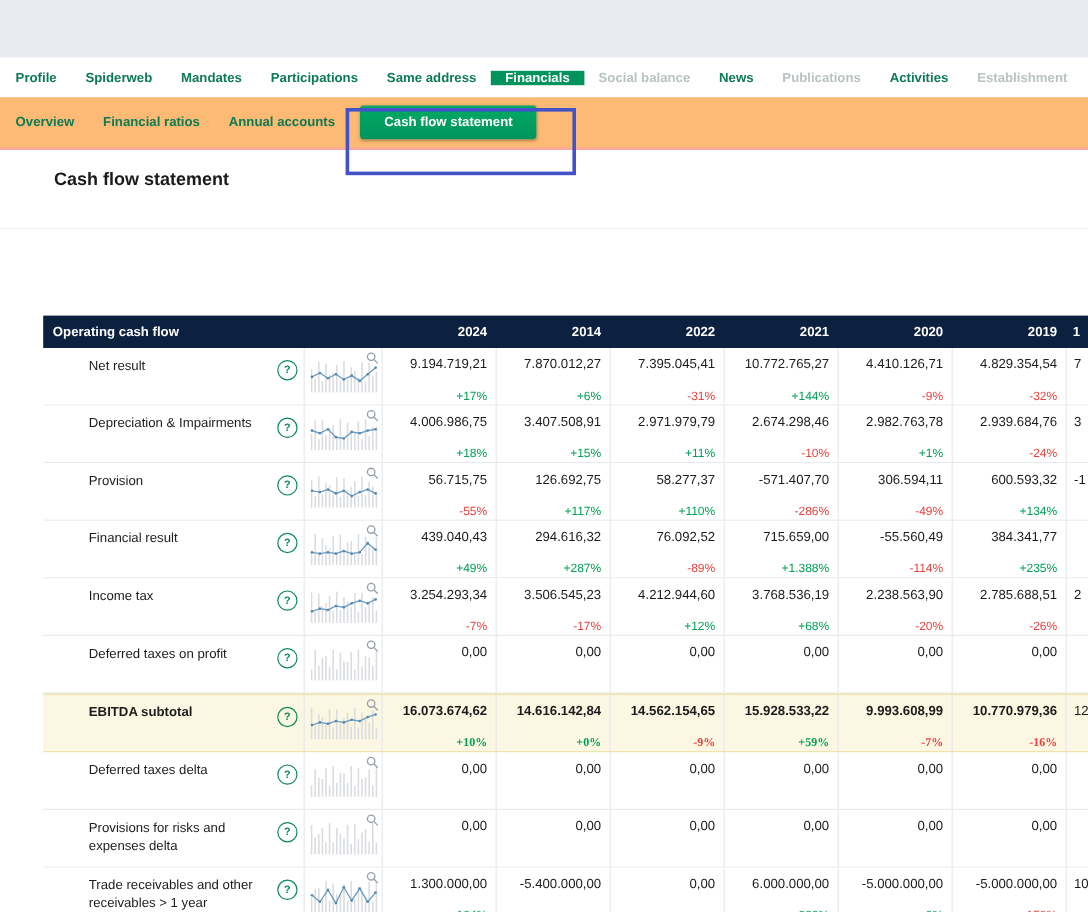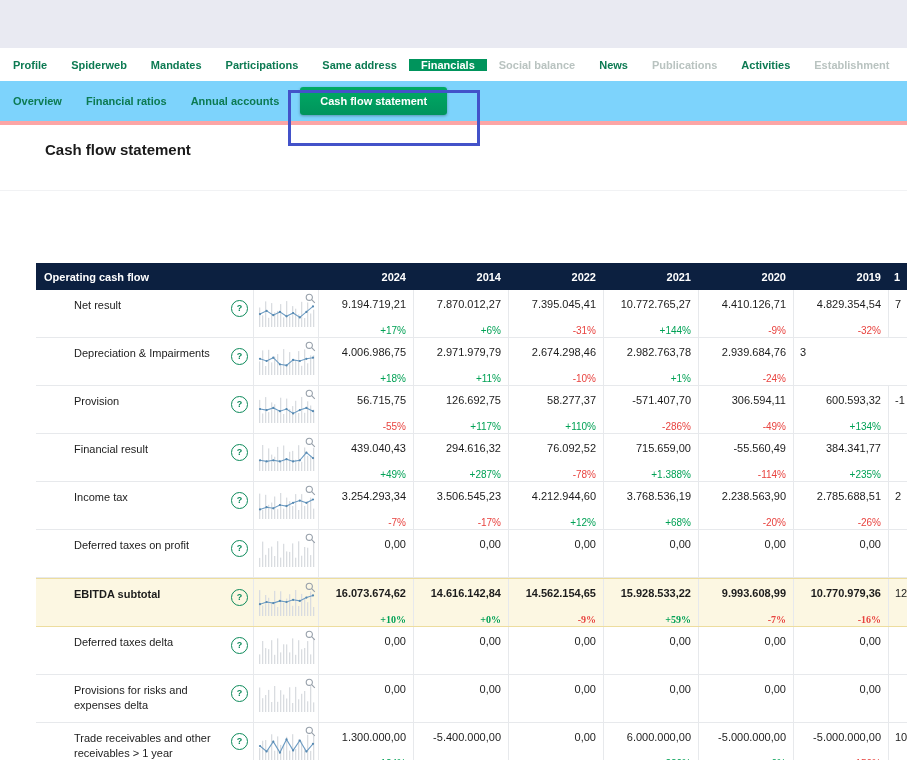--- a/index.html
+++ b/index.html
@@ -7,22 +7,22 @@
        font-family:"Liberation Sans",sans-serif;}
   .strip{position:absolute;top:0;left:0;width:100%;height:48px;background:#e9eaf2;}
 
   .mainnav{position:absolute;top:48px;left:0;width:100%;height:33px;background:#fff;
            display:flex;align-items:center;padding-left:1px;box-sizing:border-box;}
   .mainnav .tab{display:flex;align-items:center;padding:0 12px;font-size:11px;font-weight:700;
                 color:#0c7a52;white-space:nowrap;cursor:pointer;}
   .mainnav .tab.active{background:#00945c;color:#fff;}
   .mainnav .tab.disabled{color:#b9c3c0;cursor:default;}
 
-  .subnav{position:absolute;top:81px;left:0;width:100%;height:44px;background:#7dd3fc;
-          border-bottom:4px solid #fca5a5;display:flex;align-items:center;padding-left:1px;
+  .subnav{position:absolute;top:81px;left:0;width:100%;height:44px;background:#fdba74;
+          border-bottom:2px solid #fca5a5;display:flex;align-items:center;padding-left:1px;
           box-sizing:border-box;}
   .subnav .tab{padding:0 12px;font-size:11px;font-weight:700;color:#0c7a52;white-space:nowrap;cursor:pointer;}
   .subnav .tab.active{background:linear-gradient(#00aa64,#00945c);color:#fff;padding:8px 20px;
                       border-radius:3px;margin-left:9px;box-shadow:0 1px 3px rgba(0,0,0,.3);}
 
   .annotation{position:absolute;left:288px;top:90px;width:186px;height:50px;
               border:3px solid #4352c9;z-index:6;pointer-events:none;}
 
   .page-title{position:absolute;left:45px;top:141px;margin:0;font-size:15px;font-weight:700;color:#1a1a1a;}
   .content-divider{position:absolute;top:190px;left:0;width:100%;height:1px;background:#f1f2f4;}
@@ -199,20 +199,24 @@
             <circle cx="55.0" cy="11.7" r="1.1" fill="#5588b0"></circle>
           </svg><svg class="mag" width="11" height="11" viewBox="0 0 11 11">
             <circle cx="4.3" cy="4.3" r="3.1" fill="none" stroke="#97a0aa" stroke-width="1.1"></circle>
             <line x1="6.7" y1="6.7" x2="9.8" y2="9.8" stroke="#97a0aa" stroke-width="1.1"></line>
           </svg></div>
         <div class="valcell">
           <div class="amt">4.006.986,75</div>
           <div class="delta pos">+18%</div>
         </div>
         <div class="valcell">
+          <div class="amt">3.407.508,91</div>
+          <div class="delta pos">+15%</div>
+        </div>
+        <div class="valcell">
           <div class="amt">2.971.979,79</div>
           <div class="delta pos">+11%</div>
         </div>
         <div class="valcell">
           <div class="amt">2.674.298,46</div>
           <div class="delta neg">-10%</div>
         </div>
         <div class="valcell">
           <div class="amt">2.982.763,78</div>
           <div class="delta pos">+1%</div>
@@ -330,21 +334,21 @@
         <div class="valcell">
           <div class="amt">439.040,43</div>
           <div class="delta pos">+49%</div>
         </div>
         <div class="valcell">
           <div class="amt">294.616,32</div>
           <div class="delta pos">+287%</div>
         </div>
         <div class="valcell">
           <div class="amt">76.092,52</div>
-          <div class="delta neg">-78%</div>
+          <div class="delta neg">-89%</div>
         </div>
         <div class="valcell">
           <div class="amt">715.659,00</div>
           <div class="delta pos">+1.388%</div>
         </div>
         <div class="valcell">
           <div class="amt">-55.560,49</div>
           <div class="delta neg">-114%</div>
         </div>
         <div class="valcell">

